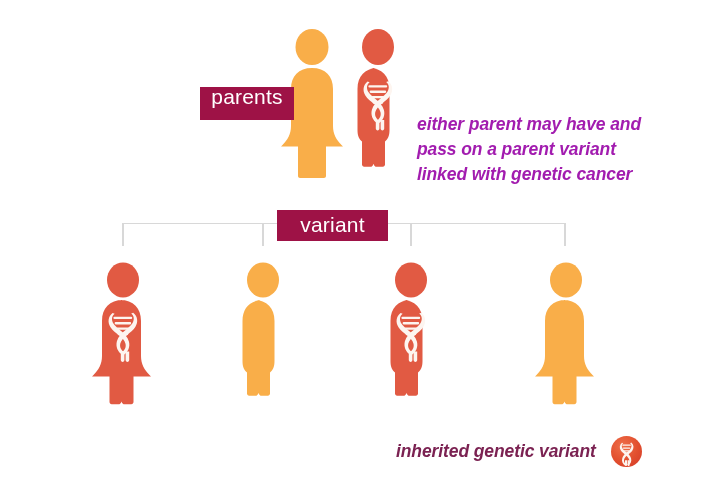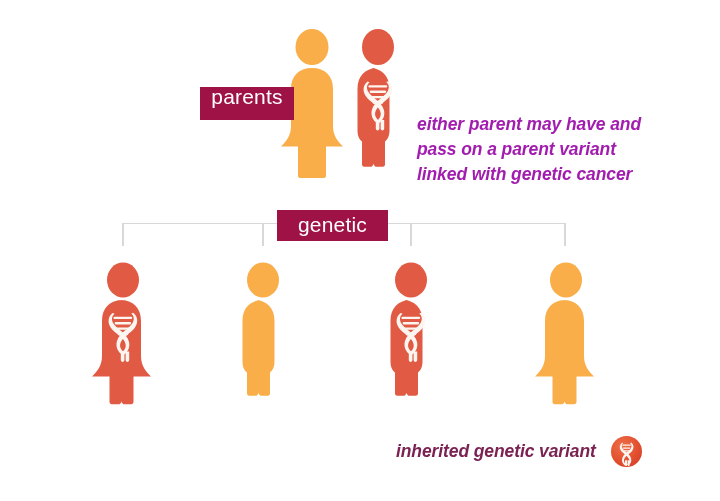--- a/index.html
+++ b/index.html
@@ -208,21 +208,21 @@
 
       <line x1="122" y1="23.5" x2="566" y2="23.5"></line>
 
       <line x1="122.8" y1="23.5" x2="122.8" y2="46"></line>
       <line x1="262.8" y1="23.5" x2="262.8" y2="46"></line>
       <line x1="410.8" y1="23.5" x2="410.8" y2="46"></line>
       <line x1="565.2" y1="23.5" x2="565.2" y2="46"></line>
     </g>
   </svg>
 
-  <div class="badge" id="badge-children">genetic</div>
+  <div class="badge" id="badge-children">variant</div>
 
   <div class="figure" id="fig-child-1" style="left:90px; top:262px; width:66px; height:144px; z-index:4;">
     <svg viewBox="0 0 66 144" xmlns="http://www.w3.org/2000/svg">
       <ellipse cx="33" cy="18" rx="16" ry="17.5" fill="#e15a43"></ellipse>
       <path fill="#e15a43" d="
         M33 38
         c -13.5 0 -21 8 -21 21
         l 0 35
         c 0 8 -3.5 14 -8.5 19
         l -1.5 1.6

